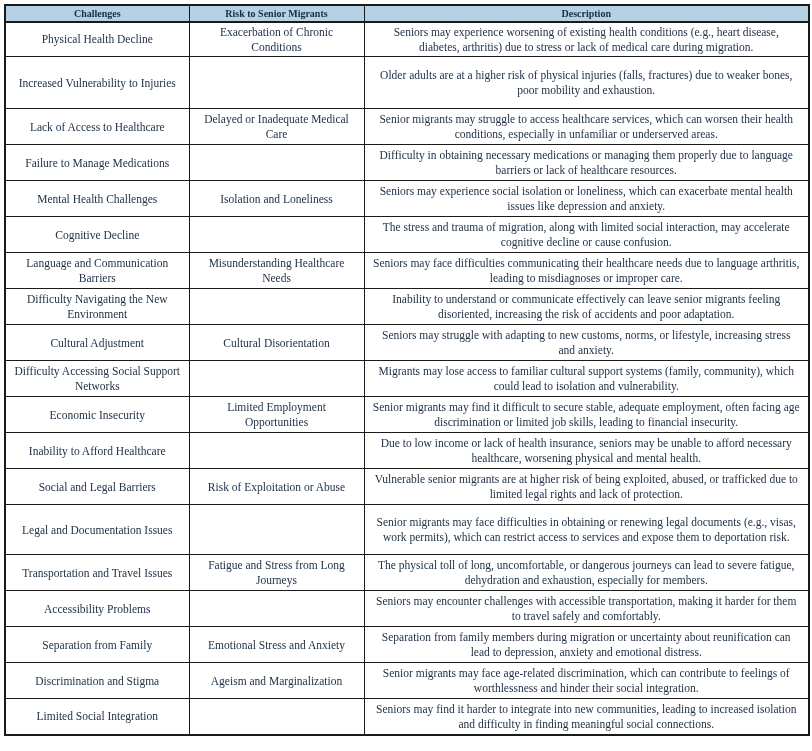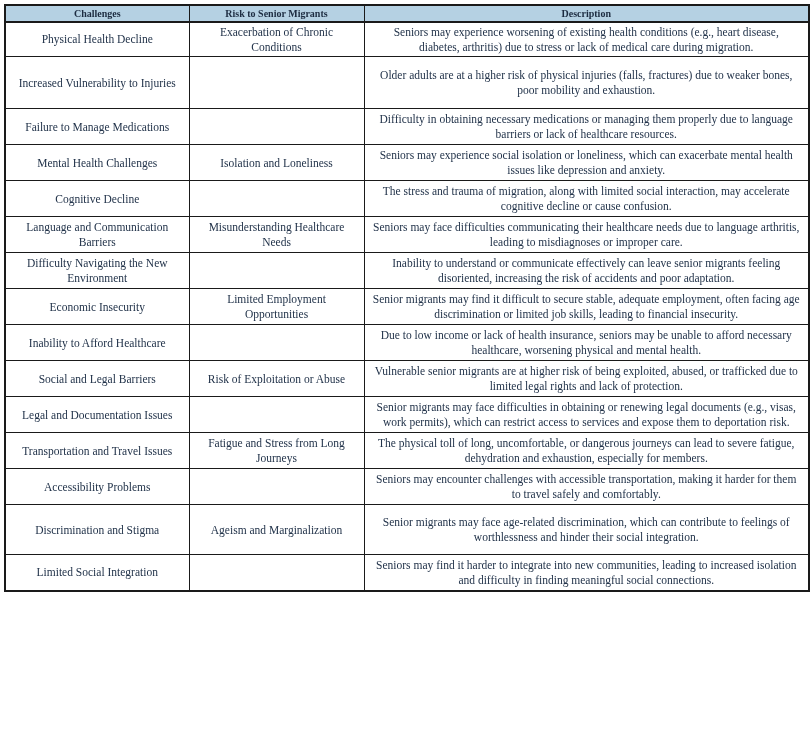--- a/index.html
+++ b/index.html
@@ -64,20 +64,25 @@
         <td>Physical Health Decline</td>
         <td>Exacerbation of Chronic Conditions</td>
         <td>Seniors may experience worsening of existing health conditions (e.g., heart disease, diabetes, arthritis) due to stress or lack of medical care during migration.</td>
       </tr>
       <tr>
         <td>Increased Vulnerability to Injuries</td>
         <td></td>
         <td>Older adults are at a higher risk of physical injuries (falls, fractures) due to weaker bones, poor mobility and exhaustion.</td>
       </tr>
       <tr>
+        <td>Lack of Access to Healthcare</td>
+        <td>Delayed or Inadequate Medical Care</td>
+        <td>Senior migrants may struggle to access healthcare services, which can worsen their health conditions, especially in unfamiliar or underserved areas.</td>
+      </tr>
+      <tr>
         <td>Failure to Manage Medications</td>
         <td></td>
         <td>Difficulty in obtaining necessary medications or managing them properly due to language barriers or lack of healthcare resources.</td>
       </tr>
       <tr>
         <td>Mental Health Challenges</td>
         <td>Isolation and Loneliness</td>
         <td>Seniors may experience social isolation or loneliness, which can exacerbate mental health issues like depression and anxiety.</td>
       </tr>
       <tr>
@@ -87,20 +92,30 @@
       </tr>
       <tr>
         <td>Language and Communication Barriers</td>
         <td>Misunderstanding Healthcare Needs</td>
         <td>Seniors may face difficulties communicating their healthcare needs due to language arthritis, leading to misdiagnoses or improper care.</td>
       </tr>
       <tr>
         <td>Difficulty Navigating the New Environment</td>
         <td></td>
         <td>Inability to understand or communicate effectively can leave senior migrants feeling disoriented, increasing the risk of accidents and poor adaptation.</td>
+      </tr>
+      <tr>
+        <td>Cultural Adjustment</td>
+        <td>Cultural Disorientation</td>
+        <td>Seniors may struggle with adapting to new customs, norms, or lifestyle, increasing stress and anxiety.</td>
+      </tr>
+      <tr>
+        <td>Difficulty Accessing Social Support Networks</td>
+        <td></td>
+        <td>Migrants may lose access to familiar cultural support systems (family, community), which could lead to isolation and vulnerability.</td>
       </tr>
       <tr>
         <td>Economic Insecurity</td>
         <td>Limited Employment Opportunities</td>
         <td>Senior migrants may find it difficult to secure stable, adequate employment, often facing age discrimination or limited job skills, leading to financial insecurity.</td>
       </tr>
       <tr>
         <td>Inability to Afford Healthcare</td>
         <td></td>
         <td>Due to low income or lack of health insurance, seniors may be unable to afford necessary healthcare, worsening physical and mental health.</td>
@@ -119,20 +134,25 @@
         <td>Transportation and Travel Issues</td>
         <td>Fatigue and Stress from Long Journeys</td>
         <td>The physical toll of long, uncomfortable, or dangerous journeys can lead to severe fatigue, dehydration and exhaustion, especially for members.</td>
       </tr>
       <tr>
         <td>Accessibility Problems</td>
         <td></td>
         <td>Seniors may encounter challenges with accessible transportation, making it harder for them to travel safely and comfortably.</td>
       </tr>
       <tr>
+        <td>Separation from Family</td>
+        <td>Emotional Stress and Anxiety</td>
+        <td>Separation from family members during migration or uncertainty about reunification can lead to depression, anxiety and emotional distress.</td>
+      </tr>
+      <tr>
         <td>Discrimination and Stigma</td>
         <td>Ageism and Marginalization</td>
         <td>Senior migrants may face age-related discrimination, which can contribute to feelings of worthlessness and hinder their social integration.</td>
       </tr>
       <tr>
         <td>Limited Social Integration</td>
         <td></td>
         <td>Seniors may find it harder to integrate into new communities, leading to increased isolation and difficulty in finding meaningful social connections.</td>
       </tr>
     </tbody>

